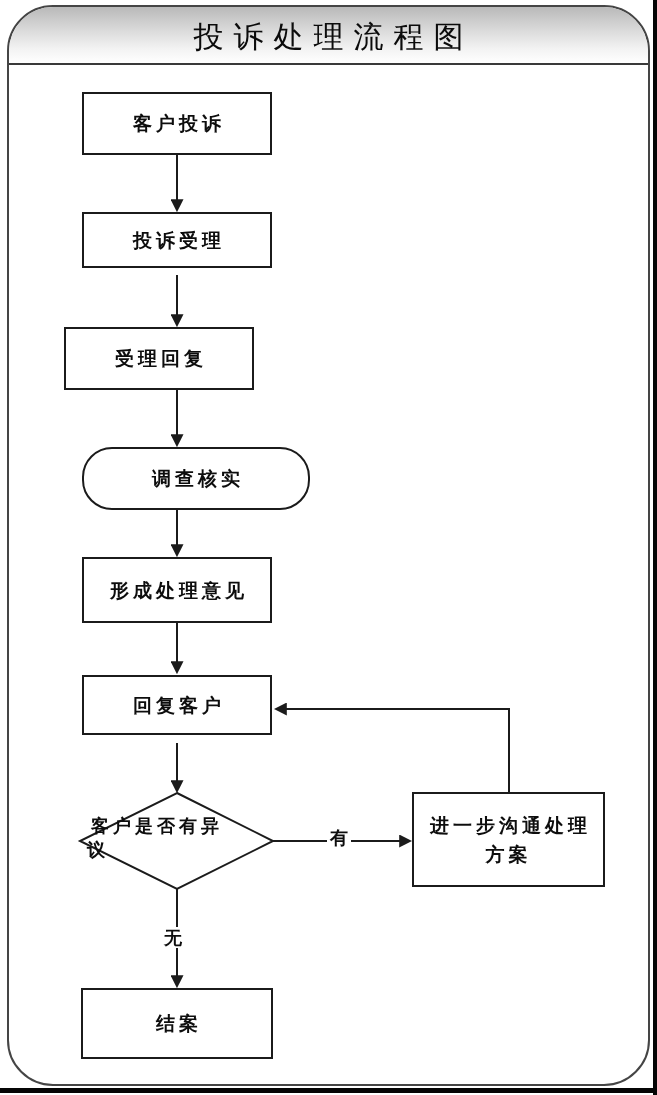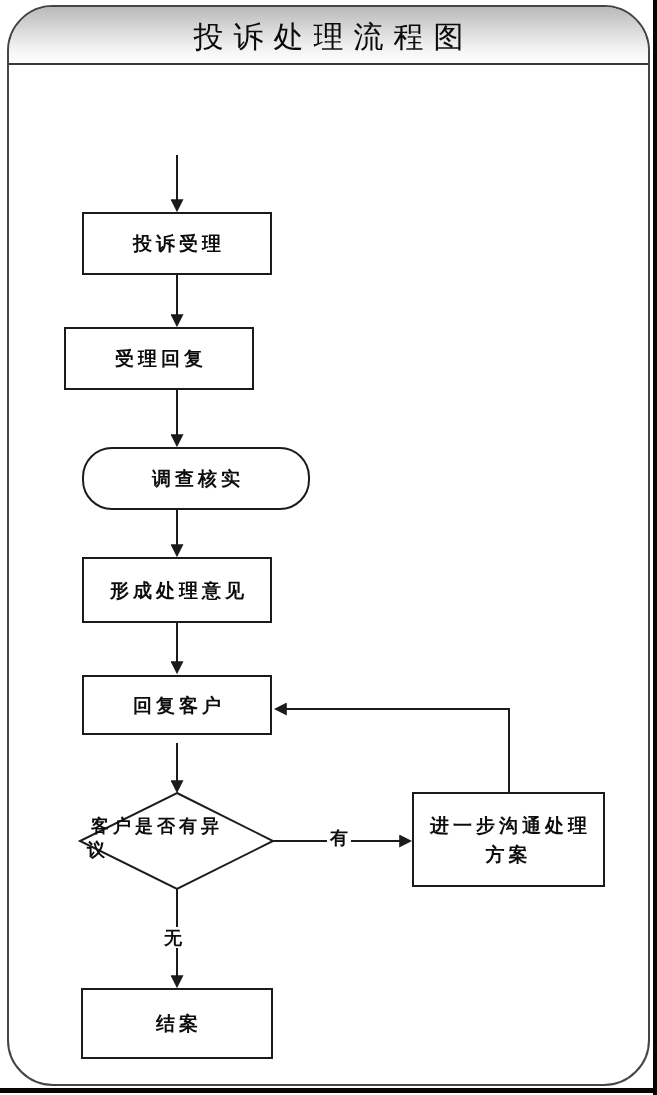--- a/index.html
+++ b/index.html
@@ -70,22 +70,25 @@
     <line x1="177" y1="390" x2="177" y2="445" stroke="#1b1b1b" stroke-width="2" marker-end="url(#ah)"></line>
     <line x1="177" y1="510" x2="177" y2="555" stroke="#1b1b1b" stroke-width="2" marker-end="url(#ah)"></line>
     <line x1="177" y1="623" x2="177" y2="672" stroke="#1b1b1b" stroke-width="2" marker-end="url(#ah)"></line>
     <line x1="177" y1="743" x2="177" y2="791" stroke="#1b1b1b" stroke-width="2" marker-end="url(#ah)"></line>
     <line x1="273" y1="841" x2="410" y2="841" stroke="#1b1b1b" stroke-width="2" marker-end="url(#ah)"></line>
     <line x1="177" y1="889" x2="177" y2="986" stroke="#1b1b1b" stroke-width="2" marker-end="url(#ah)"></line>
     <polyline points="509,792 509,709 276,709" fill="none" stroke="#1b1b1b" stroke-width="2" marker-end="url(#ah)"></polyline>
     <polygon points="177,793 273,841 177,889 80,841" fill="#ffffff" stroke="#1b1b1b" stroke-width="2"></polygon>
   </svg>
 
+  <div class="node" style="left:82px; top:92px; width:190px; height:63px;">
+    <span class="node-label">客户投诉</span>
+  </div>
 
-  <div class="node" style="left:82px; top:212px; width:190px; height:63px;">
+  <div class="node" style="left:82px; top:212px; width:190px; height:56px;">
     <span class="node-label">投诉受理</span>
   </div>
 
   <div class="node" style="left:64px; top:327px; width:190px; height:63px;">
     <span class="node-label">受理回复</span>
   </div>
 
   <div class="node" style="left:82px; top:447px; width:228px; height:63px;border-radius:30px;">
     <span class="node-label">调查核实</span>
   </div>

